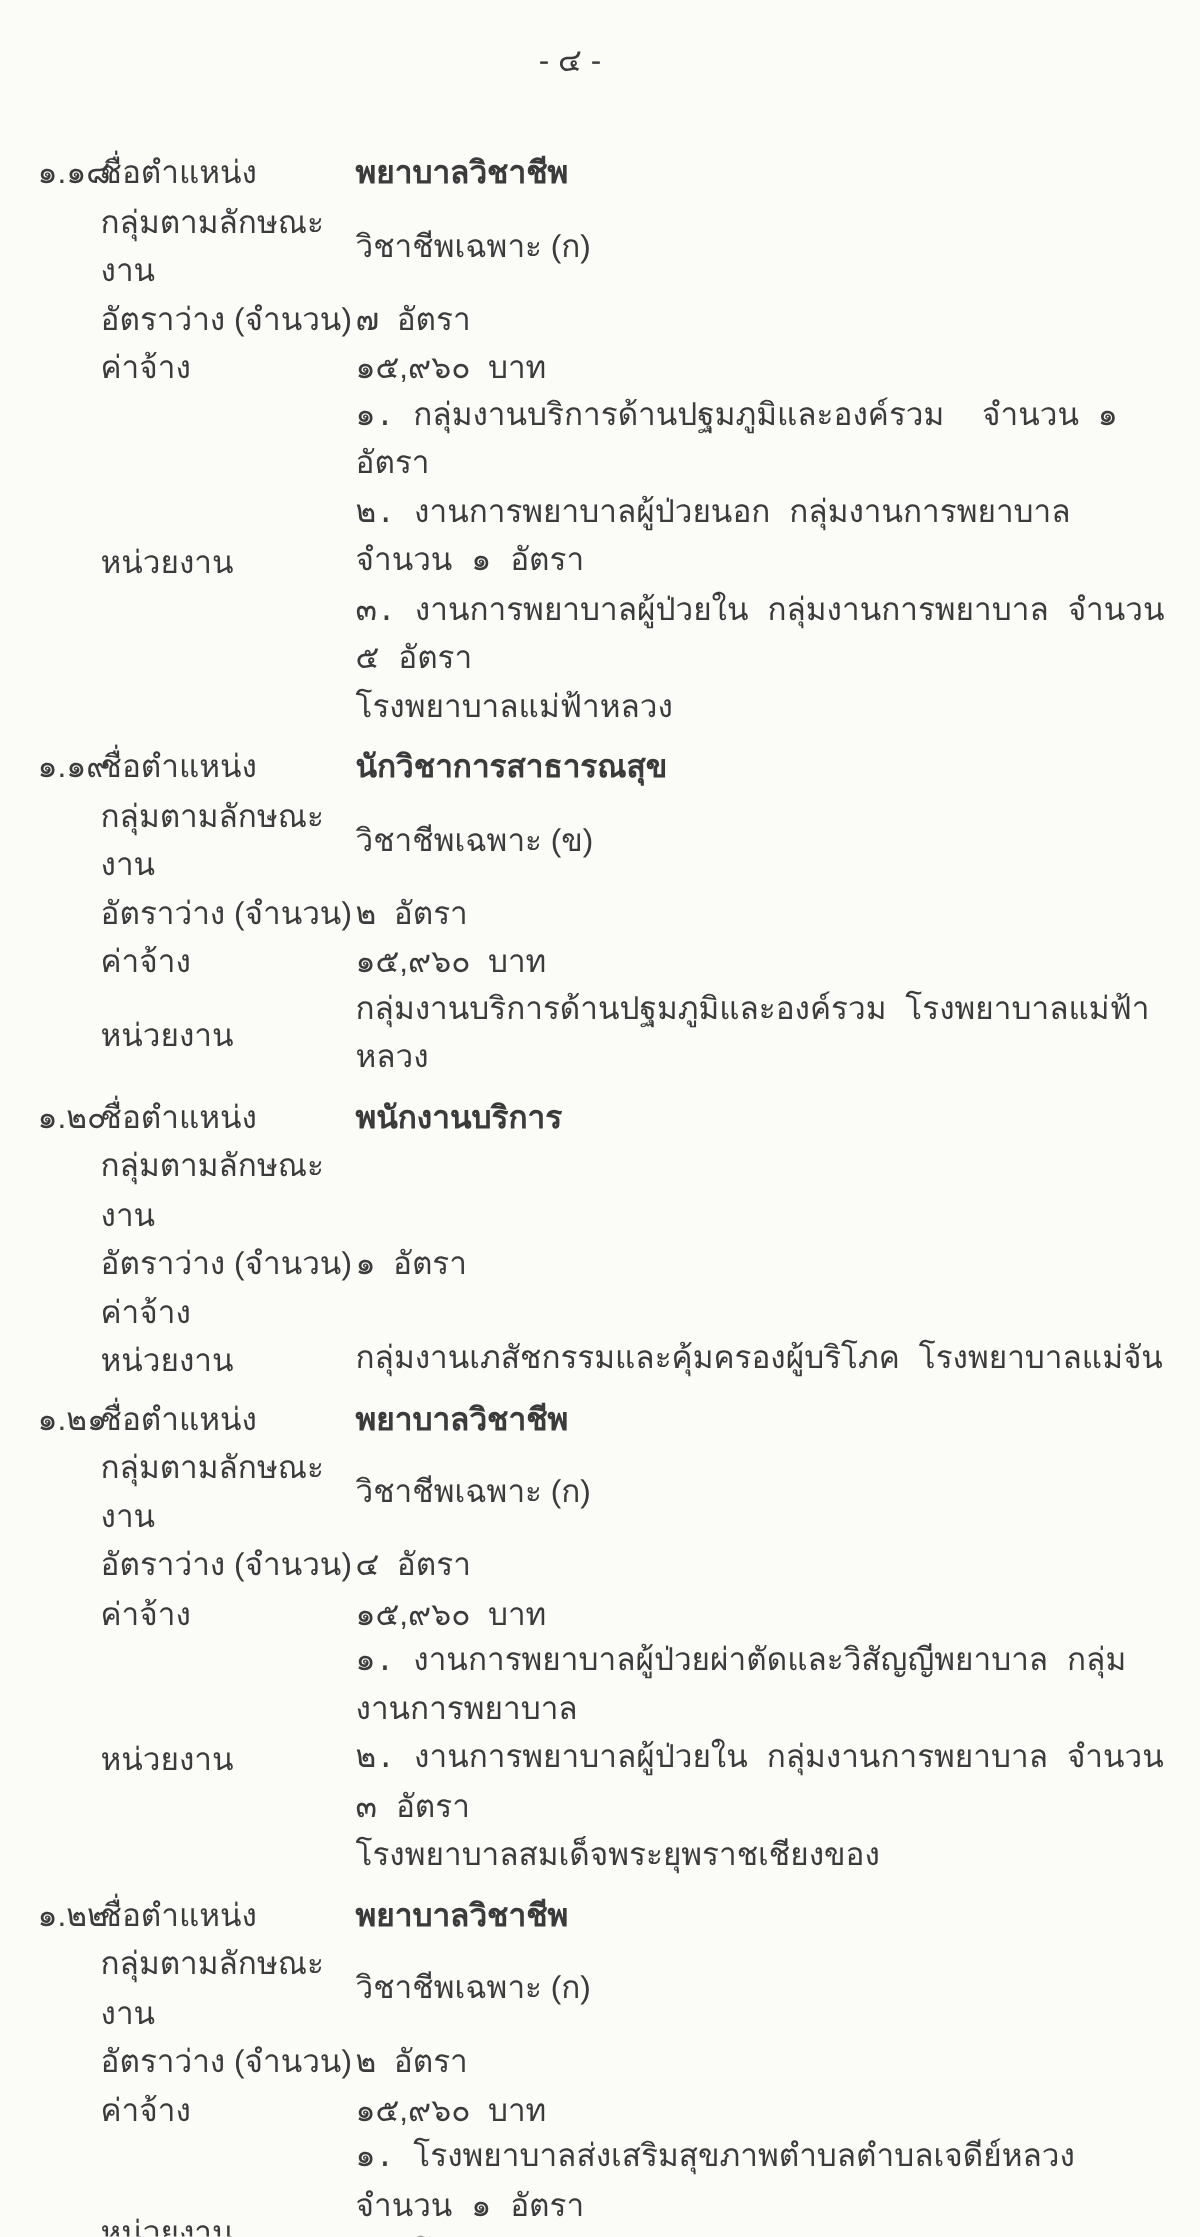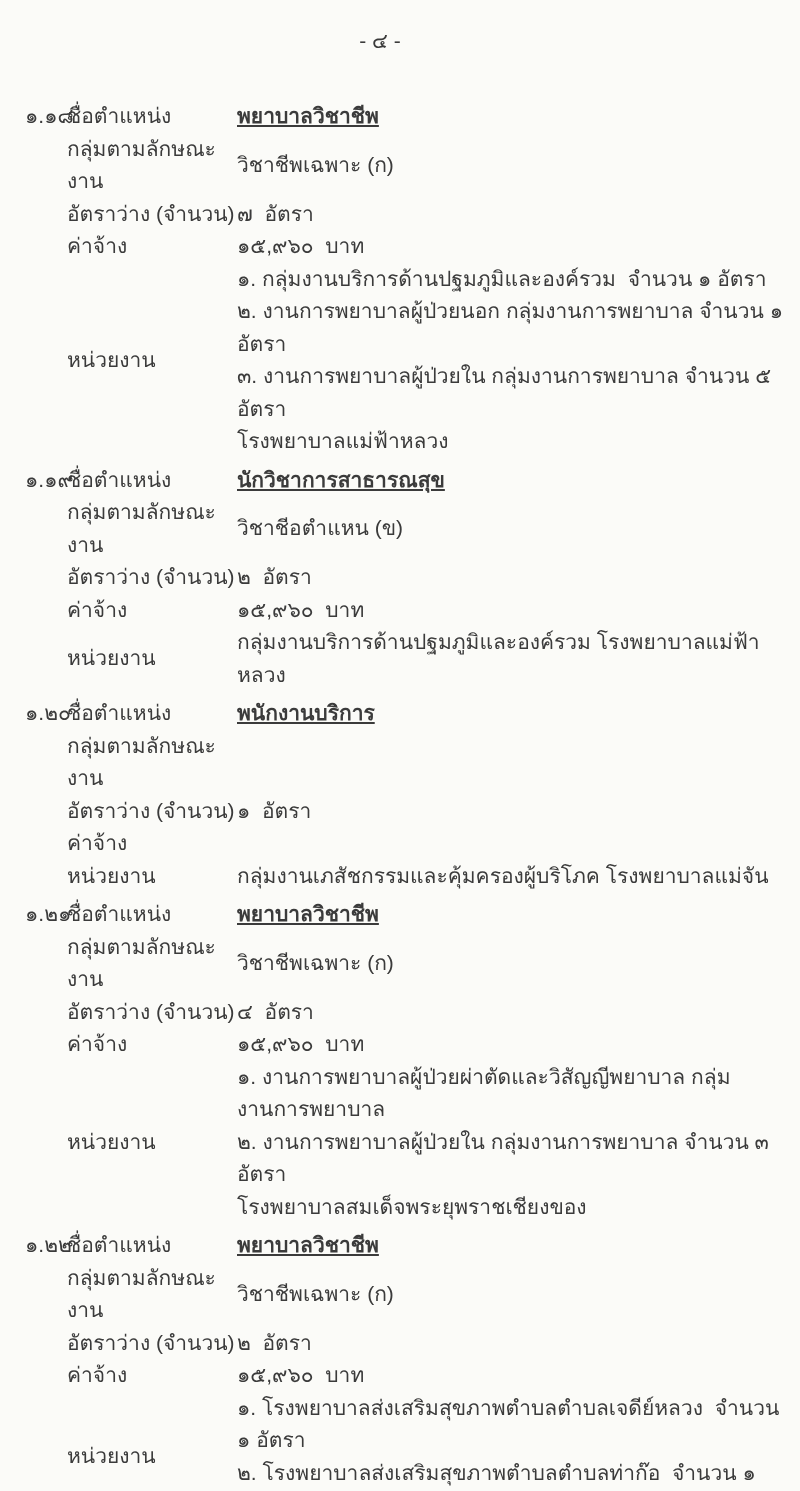--- a/index.html
+++ b/index.html
@@ -33,22 +33,22 @@
   .row {
     display: flex;
     align-items: center;
     padding-left: 25px;
     padding-right: 14px;
     line-height: 32.5px;
   }
   .no   { width: 42px; flex: none; }
   .label{ width: 170px; flex: none; }
   .value{ flex: 1; white-space: pre-wrap; }
-  .bold { font-weight: bold; text-decoration: underline; }
-  .unit-lines { flex: 1; }
+  .bold { font-weight: bold; }
+  .unit-lines { flex: 1; font-family: Liberation Mono, monospace; }
   .unit-lines > div {
     line-height: 32.5px;
     white-space: pre-wrap;
   }
   .unit-lines > .cont { padding-left: 13px; }
 </style>
 </head>
 <body>
 
 <div class="page">
@@ -90,21 +90,21 @@
 
   <div class="section">
     <div class="row">
       <div class="no">๑.๑๙</div>
       <div class="label">ชื่อตำแหน่ง</div>
       <div class="value bold">นักวิชาการสาธารณสุข</div>
     </div>
     <div class="row">
       <div class="no"></div>
       <div class="label">กลุ่มตามลักษณะงาน</div>
-      <div class="value">วิชาชีอตำแหน (ข)</div>
+      <div class="value">วิชาชีพเฉพาะ (ข)</div>
     </div>
     <div class="row">
       <div class="no"></div>
       <div class="label">อัตราว่าง (จำนวน)</div>
       <div class="value">๒  อัตรา</div>
     </div>
     <div class="row">
       <div class="no"></div>
       <div class="label">ค่าจ้าง</div>
       <div class="value">๑๕,๙๖๐  บาท</div>

